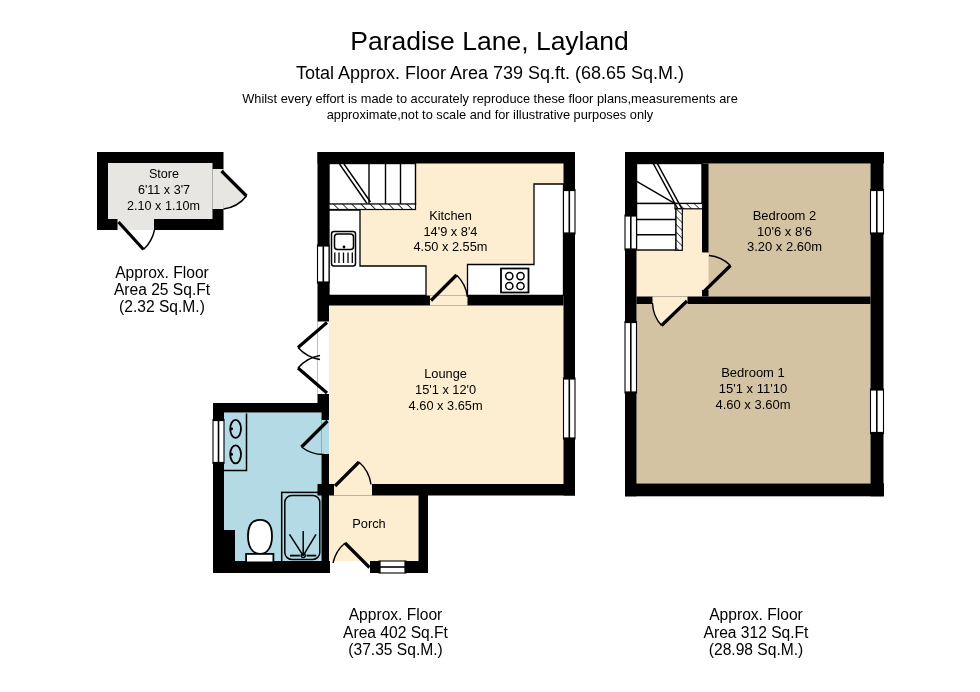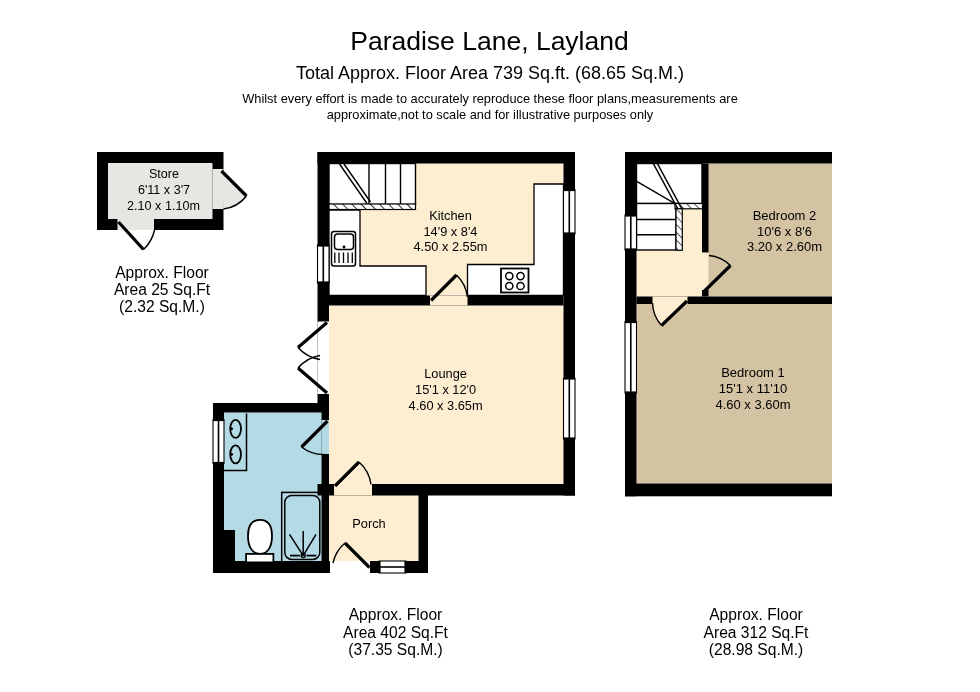--- a/index.html
+++ b/index.html
@@ -1,16 +1,16 @@
 <!DOCTYPE html>
 <html><head>
 <meta charset="utf-8">
 <style>
 html,body{margin:0;padding:0;background:#ffffff;}
-#page{position:relative;width:832px;height:692px;background:#ffffff;overflow:hidden;
+#page{position:relative;width:980px;height:692px;background:#ffffff;overflow:hidden;
  font-family:"Liberation Sans", sans-serif;}
 svg{position:absolute;left:0;top:0;}
 text{font-family:"Liberation Sans", sans-serif;fill:#000000;}
 </style>
 </head>
 <body>
 <div id="page">
 <svg width="980" height="692" viewBox="0 0 980 692">
 <defs>
 <pattern id="hatch" width="6.5" height="6.5" patternUnits="userSpaceOnUse" patternTransform="rotate(-45)">

